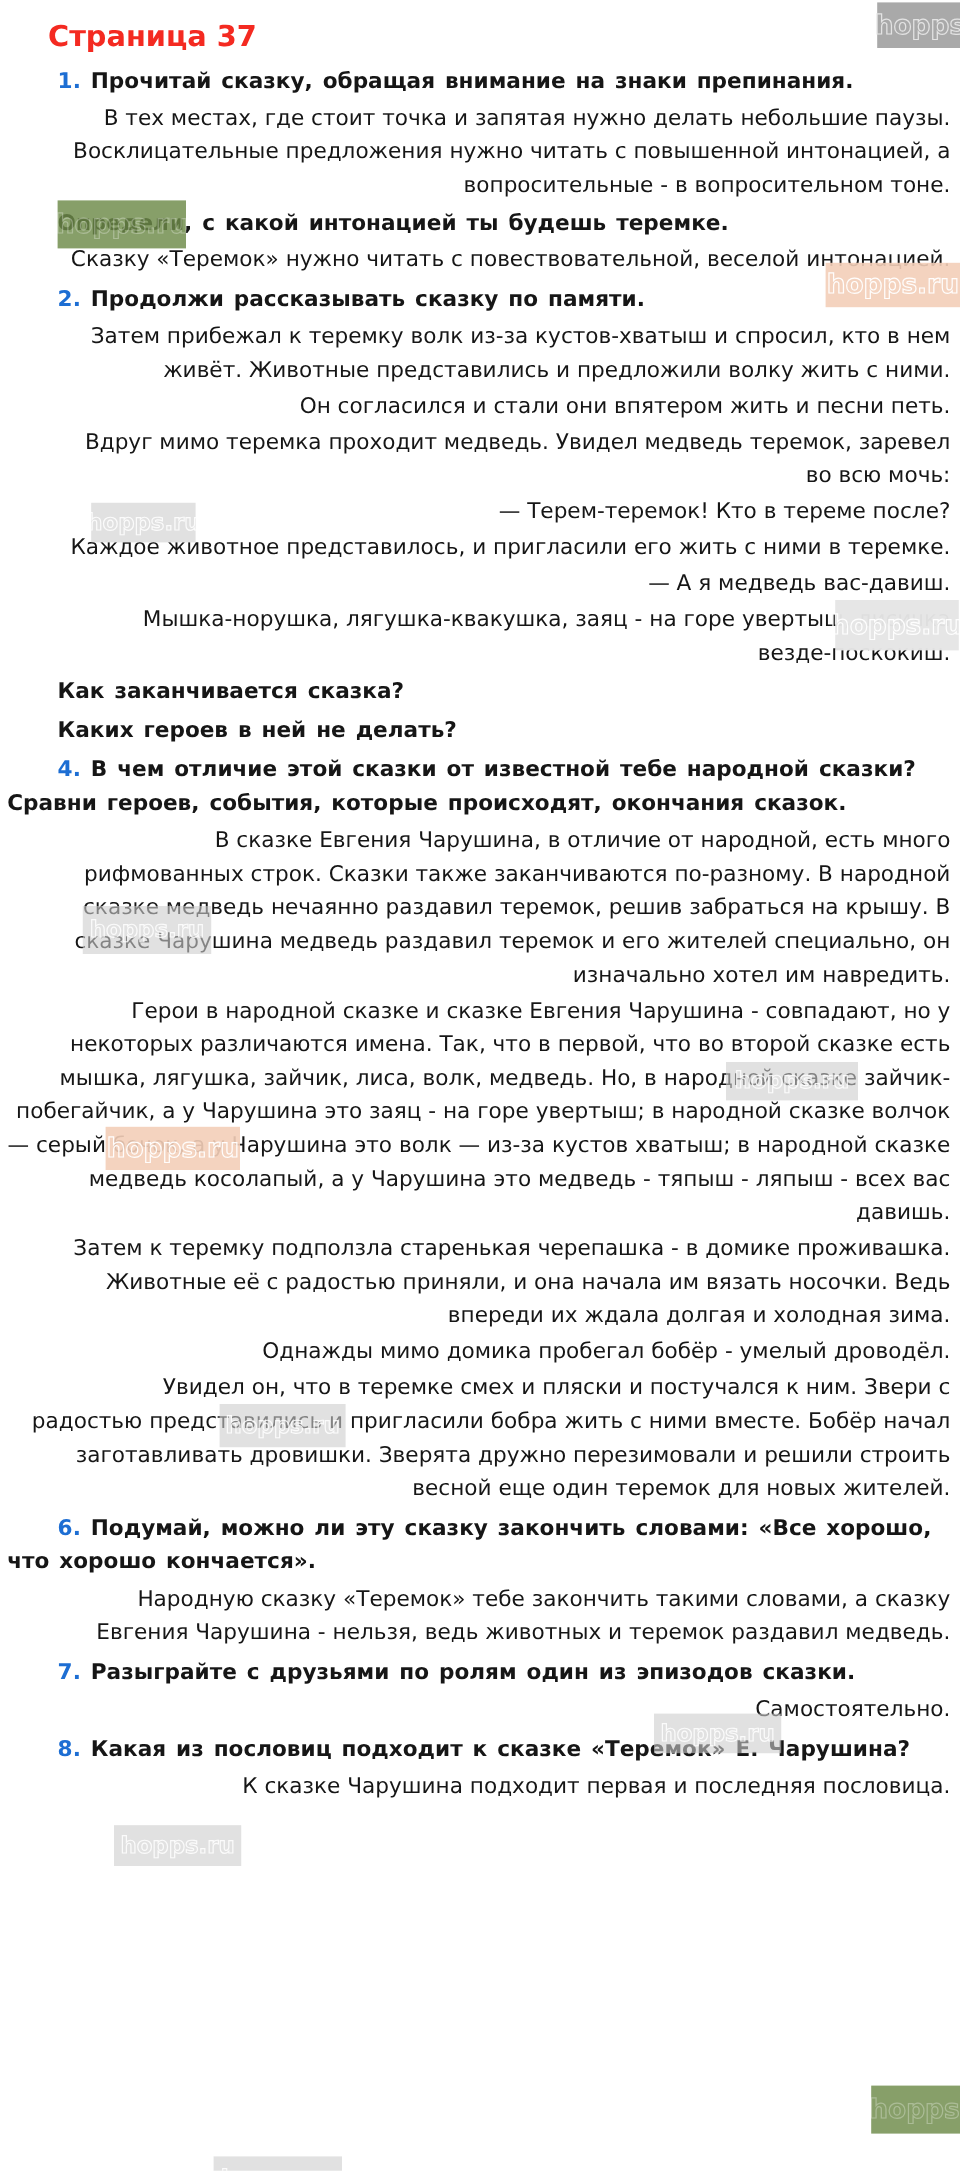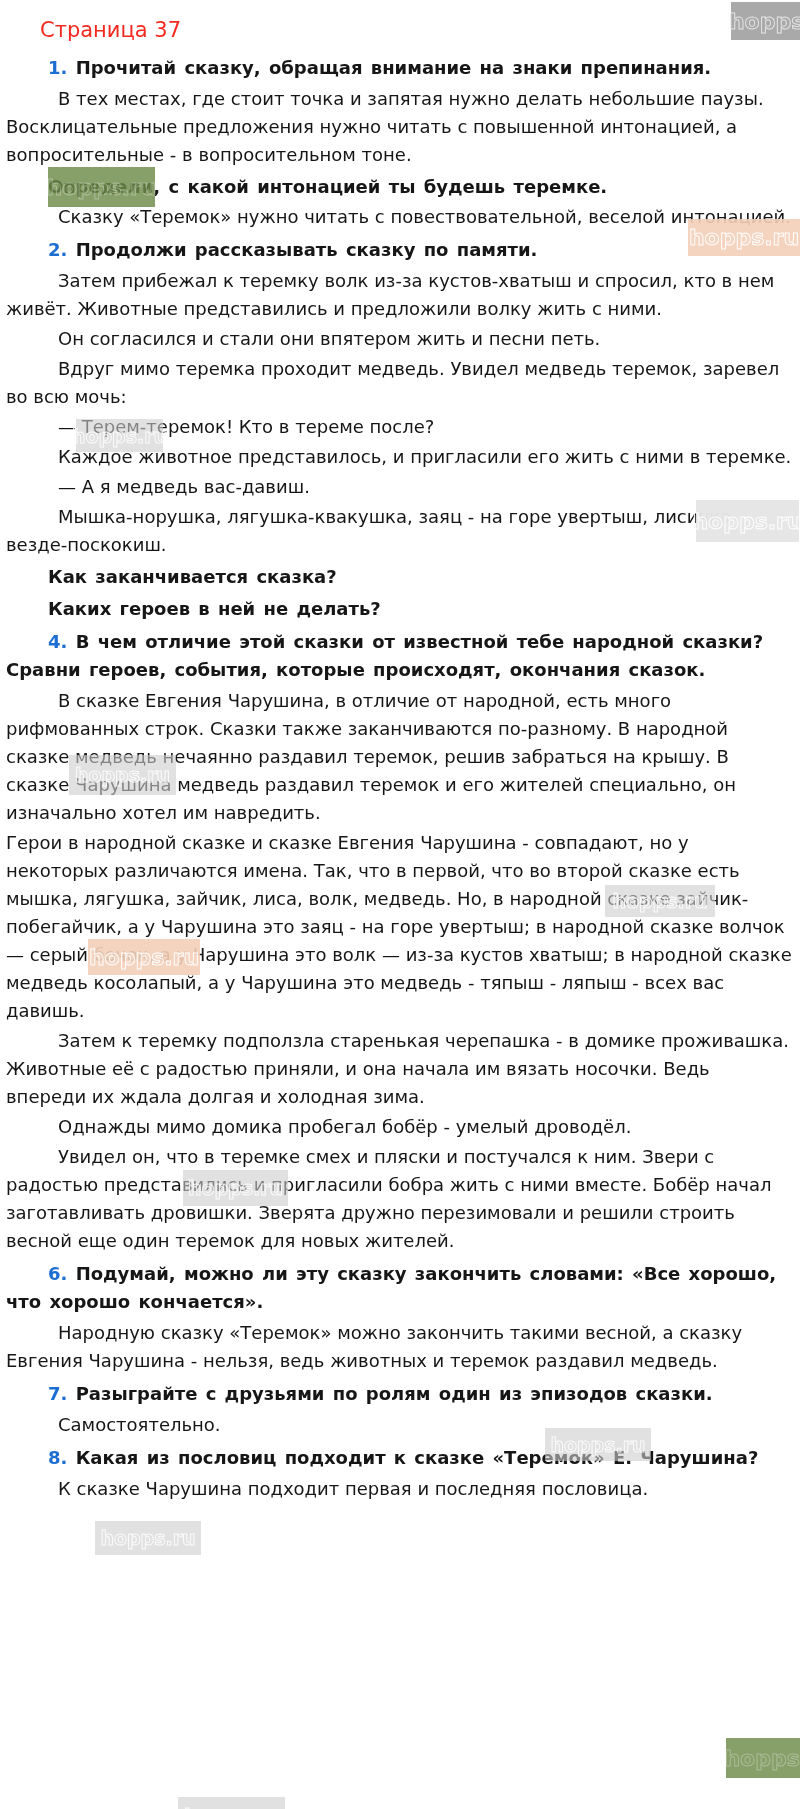--- a/index.html
+++ b/index.html
@@ -13,41 +13,41 @@
   }
   .content {
     position:relative;
     padding:12px 8px 0 6px;
     font-size:18px;
     line-height:28px;
     z-index:1;
   }
   .block { margin:2px 0; }
   .title {
-    font-weight:normal;
-    font-size:21px;
+    font-weight:bold;
+    font-size:24px;
     margin-left:34px;
     margin-top:4px;
     margin-bottom:10px;
     color:var(--accent-red,#f42a21);
   }
   .question {
     font-weight:bold;
     text-indent:42px;
     margin:5px 0 3px 0;
     word-spacing:2px;
   }
   .qnum { color:var(--accent-blue,#1d6ed3); }
   .subheading {
     font-weight:bold;
     text-indent:42px;
     margin:4px 0 2px 0;
     word-spacing:2px;
   }
-  .para { text-indent:52px; }
+  .para { text-indent:52px;text-align:right; }
   .para.noindent { text-indent:0; }
 
   
   .wm-layer { position:absolute; left:0; top:0; width:800px; height:1269px; z-index:2; pointer-events:none;margin-left:38px; }
   .wm {
     position:absolute;
     display:flex; align-items:center; justify-content:center;
     font-family:"DejaVu Sans", sans-serif;
     font-weight:bold;
     font-size:22px;
@@ -79,21 +79,21 @@
     <div class="block para">Мышка-норушка, лягушка-квакушка, заяц - на горе увертыш, лисичка везде-поскокиш.</div>
     <div class="block subheading">Как заканчивается сказка?</div>
     <div class="block subheading">Каких героев в ней не делать?</div>
     <div class="block question"><span class="qnum">4. </span><span>В чем отличие этой сказки от известной тебе народной сказки? Сравни героев, события, которые происходят, окончания сказок.</span></div>
     <div class="block para">В сказке Евгения Чарушина, в отличие от народной, есть много рифмованных строк. Сказки также заканчиваются по-разному. В народной сказке медведь нечаянно раздавил теремок, решив забраться на крышу. В сказке Чарушина медведь раздавил теремок и его жителей специально, он изначально хотел им навредить.</div>
     <div class="block para noindent">Герои в народной сказке и сказке Евгения Чарушина - совпадают, но у некоторых различаются имена. Так, что в первой, что во второй сказке есть мышка, лягушка, зайчик, лиса, волк, медведь. Но, в народной сказке зайчик-побегайчик, а у Чарушина это заяц - на горе увертыш; в народной сказке волчок — серый бочок, а у Чарушина это волк — из-за кустов хватыш; в народной сказке медведь косолапый, а у Чарушина это медведь - тяпыш - ляпыш - всех вас давишь.</div>
     <div class="block para">Затем к теремку подползла старенькая черепашка - в домике проживашка. Животные её с радостью приняли, и она начала им вязать носочки. Ведь впереди их ждала долгая и холодная зима.</div>
     <div class="block para">Однажды мимо домика пробегал бобёр - умелый дроводёл.</div>
     <div class="block para">Увидел он, что в теремке смех и пляски и постучался к ним. Звери с радостью представились и пригласили бобра жить с ними вместе. Бобёр начал заготавливать дровишки. Зверята дружно перезимовали и решили строить весной еще один теремок для новых жителей.</div>
     <div class="block question"><span class="qnum">6. </span><span>Подумай, можно ли эту сказку закончить словами: «Все хорошо, что хорошо кончается».</span></div>
-    <div class="block para">Народную сказку «Теремок» можно закончить такими весной, а сказку Евгения Чарушина - нельзя, ведь животных и теремок раздавил медведь.</div>
+    <div class="block para">Народную сказку «Теремок» тебе закончить такими словами, а сказку Евгения Чарушина - нельзя, ведь животных и теремок раздавил медведь.</div>
     <div class="block question"><span class="qnum">7. </span><span>Разыграйте с друзьями по ролям один из эпизодов сказки.</span></div>
     <div class="block para">Самостоятельно.</div>
     <div class="block question"><span class="qnum">8. </span><span>Какая из пословиц подходит к сказке «Теремок» Е. Чарушина?</span></div>
     <div class="block para">К сказке Чарушина подходит первая и последняя пословица.</div>
   </div>
 <div class="wm-layer">
     <div class="wm solid-gray" style="left: 693px; top: 2px; width: 106px; height: 38px;">hopps.ru</div>
     <div class="wm green" style="left: 10px; top: 167px; width: 107px; height: 40px;">hopps.ru</div>
     <div class="wm pink" style="left: 650px; top: 219px; width: 112px; height: 37px;">hopps.ru</div>
     <div class="wm faint-gray" style="left: 38px; top: 419px; width: 87px; height: 33px;">hopps.ru</div>

